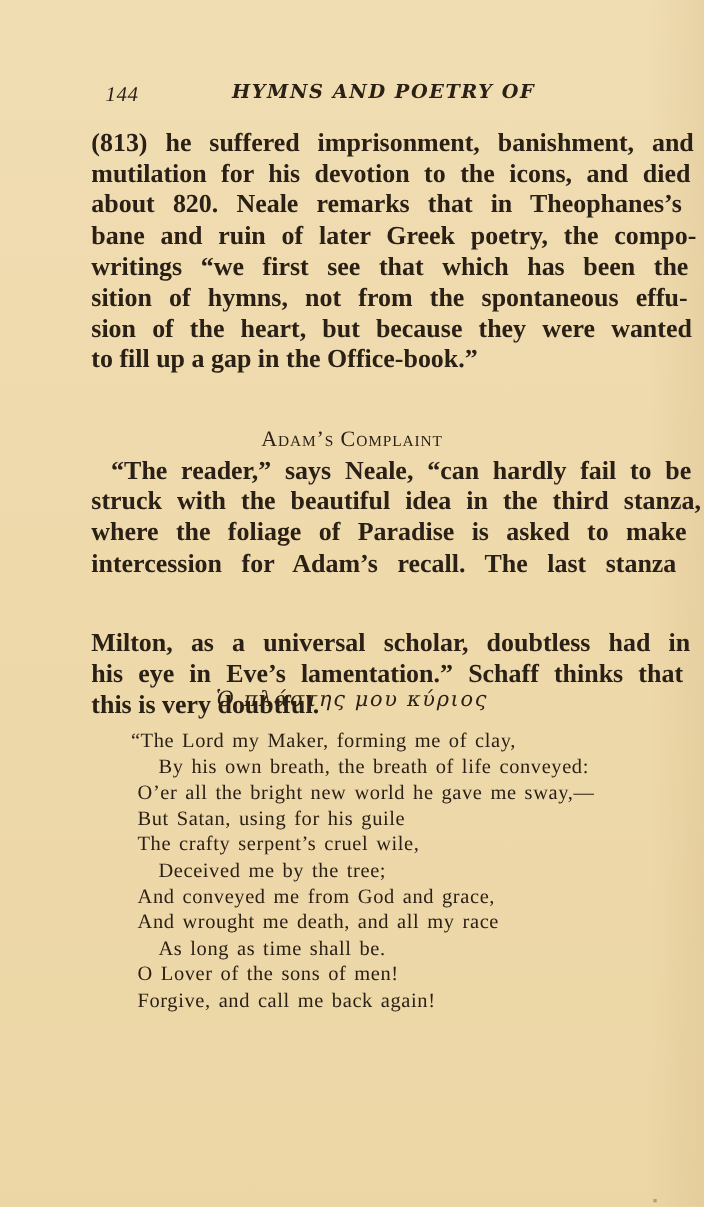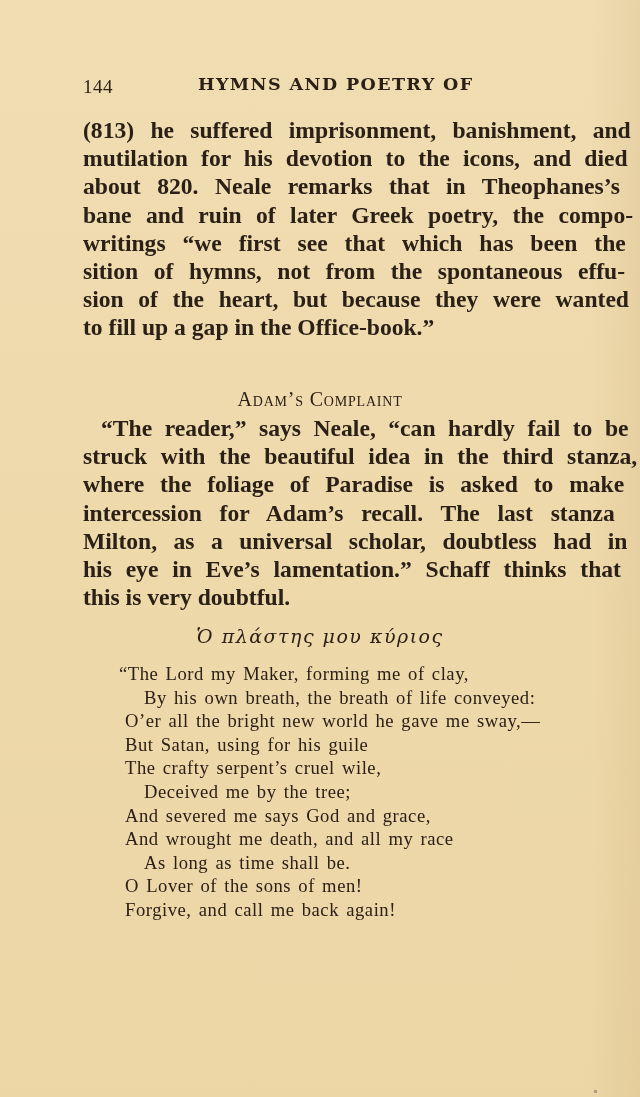--- a/index.html
+++ b/index.html
@@ -19,23 +19,24 @@
       position: relative;
     }
     .page {
       position: absolute;
       left: 0; top: 0;
       width: 640px; height: 1097px;
     }
     .running-head {
       position: absolute;
       top: 74px;
-      left: 83px;
+      left: 96px;
       width: 520px;
       height: 26px;
+      font-style: italic;
     }
     .page-number {
       position: absolute;
       left: 0;
       top: 2px;
       font-family: "Liberation Serif", serif;
       font-size: 19px;
       letter-spacing: 0.5px;
     }
     .running-title {
@@ -147,35 +148,35 @@
     <span class="line last">to fill up a gap in the Office-book.”</span>
   </div>
 
   <div class="section-heading">Adam’s Complaint</div>
 
   <div class="prose para2">
     <span class="line indent" style="display: block; width: auto; word-spacing: 6.625px;">“The reader,” says Neale, “can hardly fail to be</span>
     <span class="line" style="display: block; width: auto; word-spacing: 7.75px;">struck with the beautiful idea in the third stanza,</span>
     <span class="line" style="display: block; width: auto; word-spacing: 9.875px;">where the foliage of Paradise is asked to make</span>
     <span class="line" style="display: block; width: auto; word-spacing: 11.8571px;">intercession for Adam’s recall.  The last stanza</span>
-    <span class="line" style="display: block; width: auto; word-spacing: 10.5714px;">Milton, as a universal scholar, doubtless had in</span>
+    <span class="line" style="display: block; width: auto; word-spacing: 10.5714px; margin-top: 44px;">Milton, as a universal scholar, doubtless had in</span>
     <span class="line" style="display: block; width: auto; word-spacing: 7.875px;">his eye in Eve’s lamentation.”  Schaff thinks that</span>
     <span class="line last">this is very doubtful.</span>
   </div>
 
   <div class="greek-title">Ὁ πλάστης μου κύριος</div>
 
   <div class="poem" id="poem">
       <span class="pline hang">“The Lord my Maker, forming me of clay,</span>
       <span class="pline ind">By his own breath, the breath of life conveyed:</span>
       <span class="pline">O’er all the bright new world he gave me sway,—</span>
       <span class="pline">But Satan, using for his guile</span>
       <span class="pline">The crafty serpent’s cruel wile,</span>
       <span class="pline ind">Deceived me by the tree;</span>
-      <span class="pline">And severed me says God and grace,</span>
+      <span class="pline">And conveyed me from God and grace,</span>
       <span class="pline">And wrought me death, and all my race</span>
       <span class="pline ind">As long as time shall be.</span>
       <span class="pline">O Lover of the sons of men!</span>
       <span class="pline">Forgive, and call me back again!</span>
     </div>
 
   <div class="scan-speck"></div>
 </div>
 
 </body></html>

